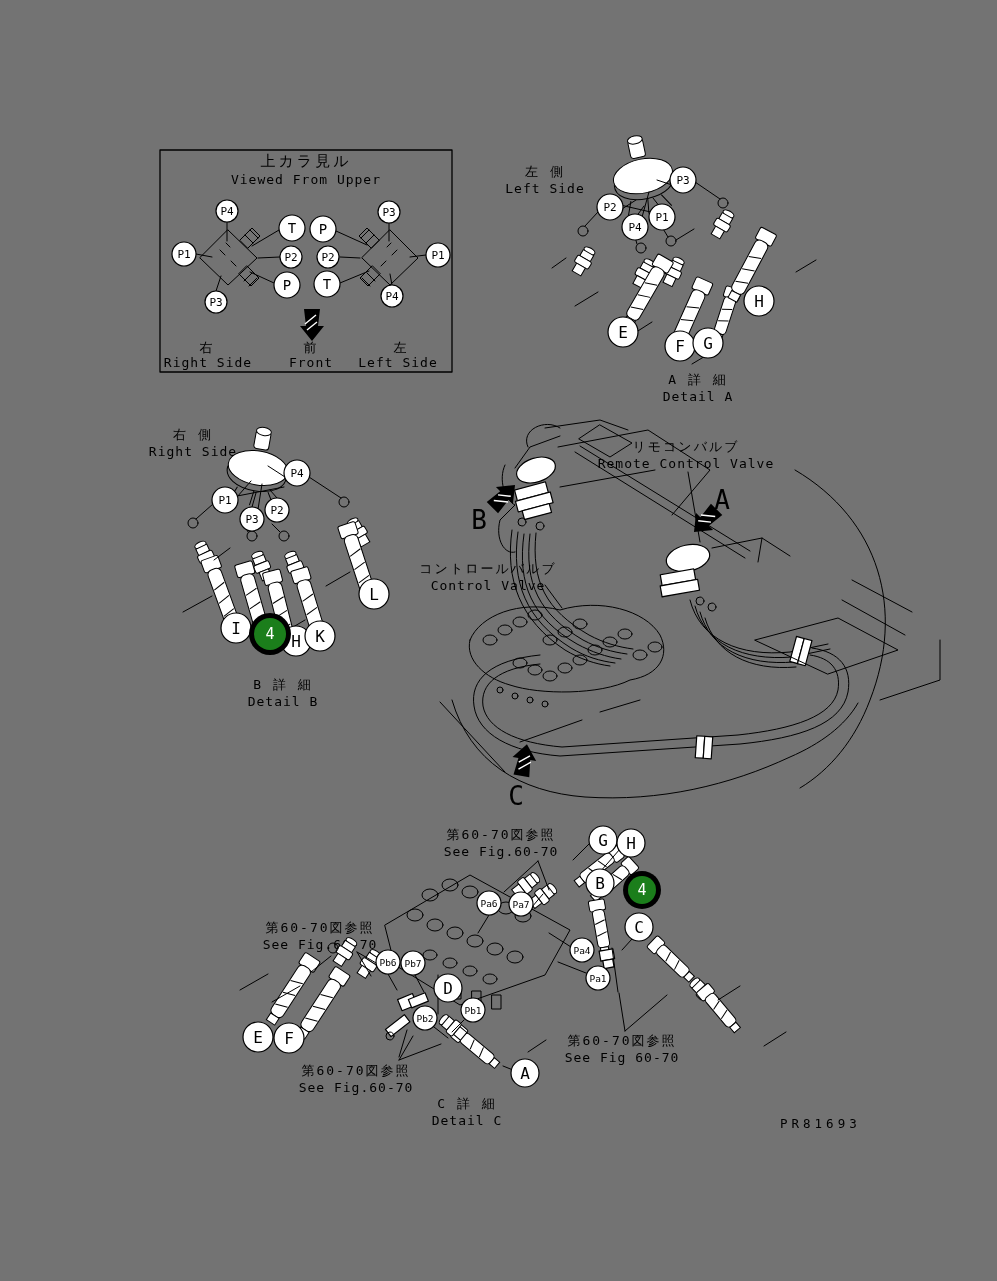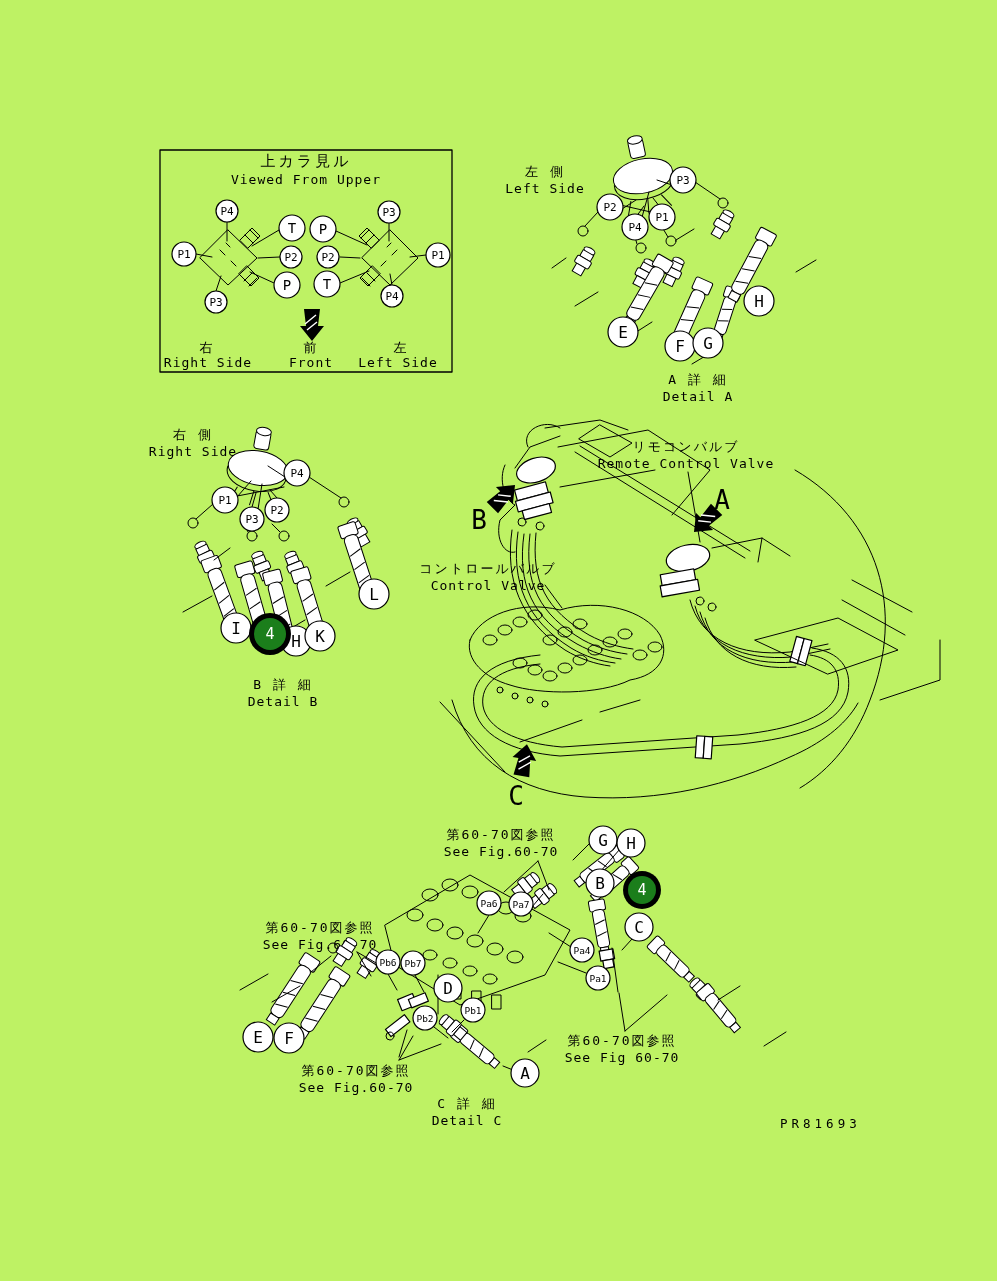--- a/index.html
+++ b/index.html
@@ -1,16 +1,16 @@
 <!DOCTYPE html>
 <html><head>
 <meta charset="utf-8">
 <style>
   html,body{margin:0;padding:0;background:#ffffff;}
-  .stage{position:relative;width:997px;height:1281px;background:#bef264;overflow:hidden;}
+  .stage{position:relative;width:997px;height:1281px;background:#737373;overflow:hidden;}
   svg text{font-family:"DejaVu Sans Mono","Liberation Mono",monospace;fill:#000;}
   .ct{text-anchor:middle;dominant-baseline:central;}
   .c1{font-size:14px;}          
   .c2{font-size:11px;}          
   .c3{font-size:9.5px;}         
   .cL{font-size:16px;}          
   .tj{font-size:13px;letter-spacing:2px;text-anchor:middle;}   
   .tt{font-size:15px;letter-spacing:3px;text-anchor:middle;}   
   .te{font-size:13px;letter-spacing:1px;text-anchor:middle;}   
   .vl{font-size:26px;text-anchor:middle;dominant-baseline:central;} 

